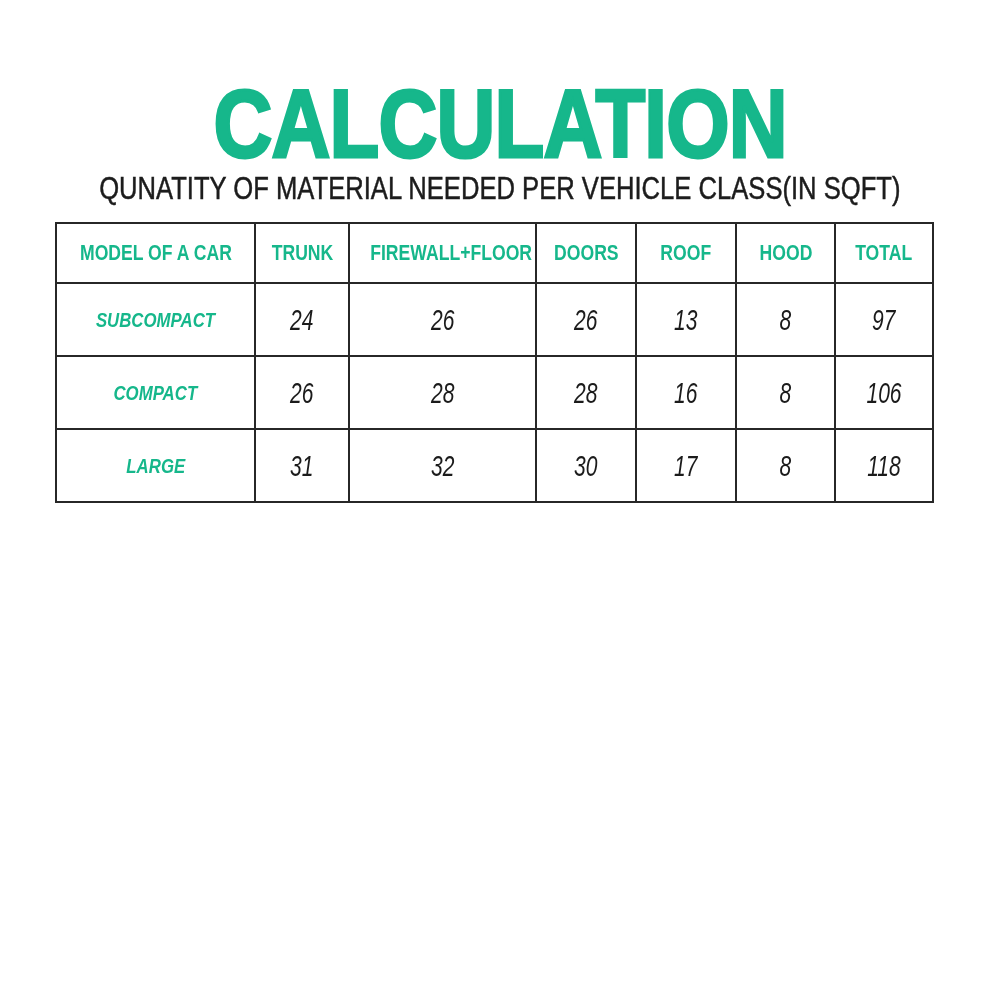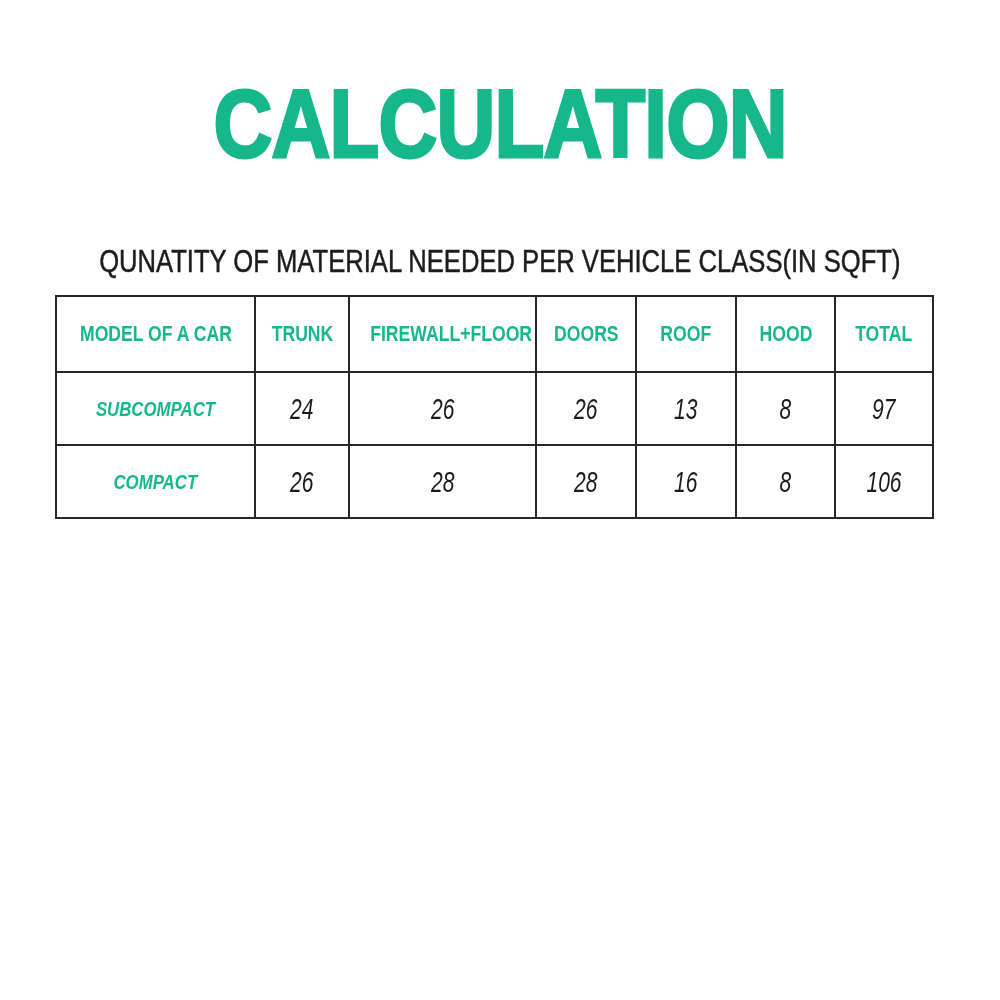--- a/index.html
+++ b/index.html
@@ -19,21 +19,20 @@
   }
   .title {
     font-size: 97px; line-height: 1; font-weight: 700;
     color: #16B78B;
     letter-spacing: -1px;
     -webkit-text-stroke: 3px #16B78B;
     transform: scaleX(0.84);
   }
 
   .subtitle-row {
-    margin-top: 73px;
     display: flex; justify-content: center;
   }
   .subtitle {
     font-size: 32px; line-height: 1; font-weight: 400;
     color: #1c1c1c;
     -webkit-text-stroke: 0.5px #1c1c1c;
     transform: scaleX(0.80);
   }
 
   table.mat {
@@ -43,21 +42,21 @@
     table-layout: fixed;
     background: #ffffff;
   }
   table.mat th, table.mat td {
     border: 2px solid #272727;
     text-align: center;
     vertical-align: middle;
     padding: 0;
     overflow: hidden;
   }
-  table.mat thead tr { height: 76px; text-decoration: underline; }
+  table.mat thead tr { height: 60px; text-decoration: underline; }
   table.mat tbody tr { height: 73px; font-style: italic; }
 
   th .cnd {
     font-size: 22px; font-weight: 700;
     color: #16B78B;
     transform: scaleX(0.80);
   }
   td.model .cnd {
     font-size: 21px; font-weight: 700;
     color: #16B78B;
@@ -115,16 +114,25 @@
       </tr>
       <tr>
         <td class="model"><span class="cnd">COMPACT</span></td>
         <td class="num"><span class="cnd">26</span></td>
         <td class="num"><span class="cnd">28</span></td>
         <td class="num"><span class="cnd">28</span></td>
         <td class="num"><span class="cnd">16</span></td>
         <td class="num"><span class="cnd">8</span></td>
         <td class="num"><span class="cnd">106</span></td>
       </tr>
+      <tr>
+        <td class="model"><span class="cnd">LARGE</span></td>
+        <td class="num"><span class="cnd">31</span></td>
+        <td class="num"><span class="cnd">32</span></td>
+        <td class="num"><span class="cnd">30</span></td>
+        <td class="num"><span class="cnd">17</span></td>
+        <td class="num"><span class="cnd">8</span></td>
+        <td class="num"><span class="cnd">118</span></td>
+      </tr>
     </tbody>
   </table>
 
 </main>
 
 </body></html>

